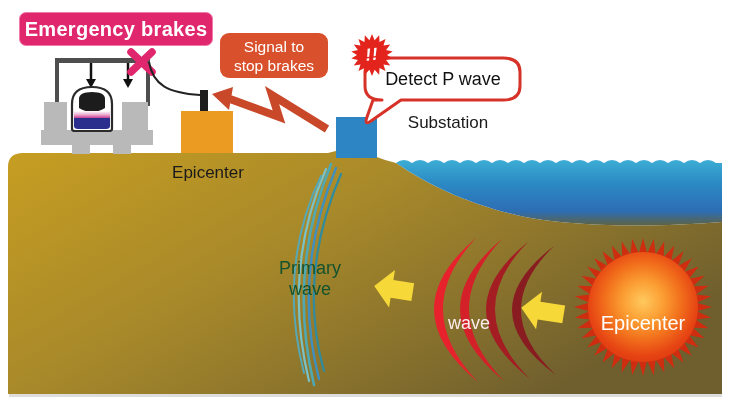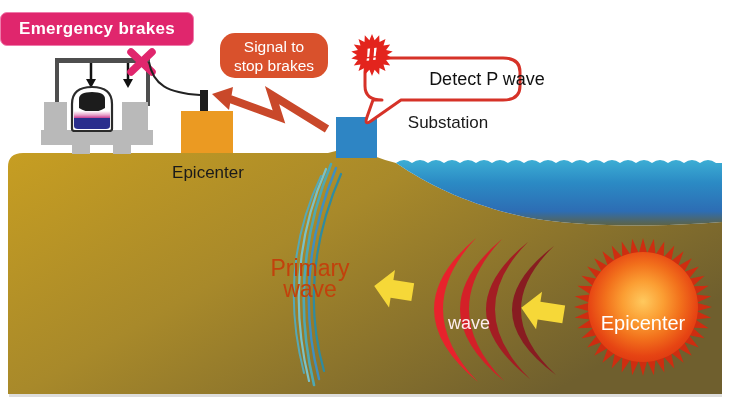--- a/index.html
+++ b/index.html
@@ -7,41 +7,41 @@
     position:relative;width:730px;height:408px;overflow:hidden;background:#ffffff;
     font-family:"Liberation Sans","DejaVu Sans",sans-serif;
   }
   .scene svg.art{position:absolute;left:0;top:0;}
   .lbl{position:absolute;text-align:center;}
   .badge{
     position:absolute;display:flex;align-items:center;justify-content:center;
     color:#ffffff;border-radius:7px;text-align:center;
   }
   .badge-emergency{
-    left:0;top:12px;width:192px;height:32px;background:#e0266d;
-    border:1px solid #ef7bab;font-size:17px;font-weight:bold;letter-spacing:.3px;
+    left:19px;top:12px;width:192px;height:32px;background:#e0266d;
+    border:1px solid #ef7bab;font-size:20px;font-weight:bold;letter-spacing:.3px;
   }
   .badge-signal{
     left:220px;top:33px;width:108px;height:45px;background:#d9512c;
-    border-radius:15px;flex-direction:column;font-size:15.5px;line-height:19px;
+    border-radius:9px;flex-direction:column;font-size:15.5px;line-height:19px;
   }
   .bubble-text{
     position:absolute;left:368px;top:61px;width:150px;height:36px;
     display:flex;align-items:center;justify-content:center;
-    color:#111111;font-size:18px;margin-left:44px;
+    color:#111111;font-size:18px;
   }
   .alert-text{
     position:absolute;left:355px;top:40px;width:34px;height:30px;
     display:flex;align-items:center;justify-content:center;
     color:#ffffff;font-size:17px;font-weight:bold;font-style:italic;
     transform:rotate(-6deg);letter-spacing:1px;
   }
   .lbl-substation{left:158px;top:163px;width:100px;font-size:17px;color:#1a1a1a;}
   .lbl-seismometer{left:387px;top:113px;width:122px;font-size:17px;line-height:20px;color:#1a1a1a;}
-  .lbl-primary{left:266px;top:258px;width:88px;font-size:23px;line-height:21px;color:#c2410c;}
+  .lbl-primary{left:266px;top:258px;width:88px;font-size:18px;line-height:21px;color:#14532d;}
   .lbl-secondary{left:407px;top:313px;width:124px;font-size:18px;line-height:21px;color:#fdecee;}
   .lbl-epicenter{left:586px;top:312px;width:114px;font-size:20px;color:#ffffff;}
 </style>
 </head>
 <body>
 
 <div class="scene">
 
   <svg class="art" width="730" height="408" viewBox="0 0 730 408">
     <defs>

